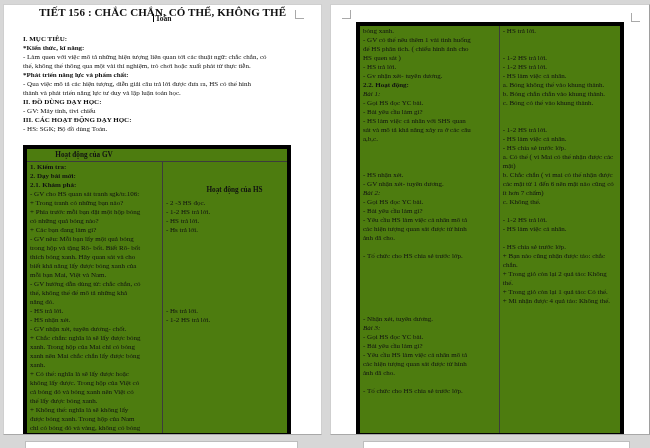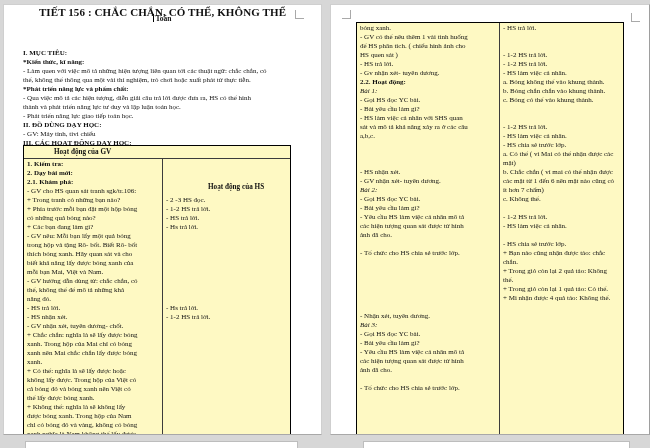--- a/index.html
+++ b/index.html
@@ -17,23 +17,23 @@
   #page1{left:3px;top:4px;width:319px;height:431px;}
   #page2{left:330px;top:4px;width:320px;height:431px;border-right:1px solid #9e9e9e;}
   
   .h-small{position:absolute;top:9px;left:0;right:0;text-align:center;font-weight:bold;font-size:7.6px;line-height:9px;}
   .h-main{position:absolute;top:2px;left:0;right:0;text-align:center;font-weight:bold;font-size:11px;line-height:10px;letter-spacing:0.1px;}
   .cursor{display:inline-block;width:1px;height:8px;background:#000;vertical-align:-1px;margin-right:1px;}
   
   .ln{height:9px;line-height:9px;font-size:7px;white-space:nowrap;}
   .ln.b{font-weight:bold;}
   .ln.i{font-style:italic;}
-  #page1 .intro{position:absolute;top:44px;left:19px;width:284px;}
-  
-  .tbl{position:absolute;border:1px solid #000000;box-sizing:border-box;background:#fef9c3;overflow:hidden;}
+  #page1 .intro{position:absolute;top:30px;left:19px;width:284px;}
+  
+  .tbl{position:absolute;border:4px solid #000000;box-sizing:border-box;background:#4d7c0f;overflow:hidden;}
   #page1 .tbl{left:19px;top:140px;width:268px;height:292px;}
   #page2 .tbl{left:25px;top:17px;width:268px;height:415px;}
   .thead{display:flex;border-bottom:1px solid #3c3c3c;height:12px;gap:40px;}
   .th{font-weight:bold;font-size:7.2px;line-height:12px;text-align:center;box-sizing:border-box;}
   #page1 .th.c1{width:138px;}
   #page1 .th.c2{width:128px;border-left:1px solid #3c3c3c;margin-top:35px;}
   .tbody{display:flex;align-items:stretch;}
   #page1 .tbody{height:278px;}
   #page2 .tbody{height:413px;}
   .td{box-sizing:border-box;padding:1px 3px 0 3px;overflow:hidden;}
@@ -74,21 +74,20 @@
     <div class="h-small"><span class="cursor"></span><span>Toán</span></div>
     <div class="h-main">TIẾT 156 : CHẮC CHẮN, CÓ THỂ, KHÔNG THỂ</div>
     <div class="intro">
         <div class="ln b">I. MỤC TIÊU:</div>
         <div class="ln b">*Kiến thức, kĩ năng:</div>
         <div class="ln">- Làm quen với việc mô tả những hiện tượng liên quan tới các thuật ngữ: chắc chắn, có</div>
         <div class="ln">thể, không thể thông qua một vài thí nghiệm, trò chơi hoặc xuất phát từ thực tiễn.</div>
         <div class="ln b">*Phát triển năng lực và phẩm chất:</div>
         <div class="ln">- Qua việc mô tả các hiện tượng, diễn giải câu trả lời được đưa ra, HS có thể hình</div>
         <div class="ln">thành và phát triển năng lực tư duy và lập luận toán học.</div>
-        <div class="ln">- Phát triển năng lực giao tiếp toán học.</div>
         <div class="ln b">II. ĐỒ DÙNG DẠY HỌC:</div>
         <div class="ln">- GV: Máy tính, tivi chiếu</div>
         <div class="ln b">III. CÁC HOẠT ĐỘNG DẠY HỌC:</div>
         <div class="ln">- HS: SGK; Bộ đồ dùng Toán.</div>
       </div>
     <div class="tbl">
       <div class="thead">
         <div class="th c1">Hoạt động của GV</div>
         <div class="th c2">Hoạt động của HS</div>
       </div>

